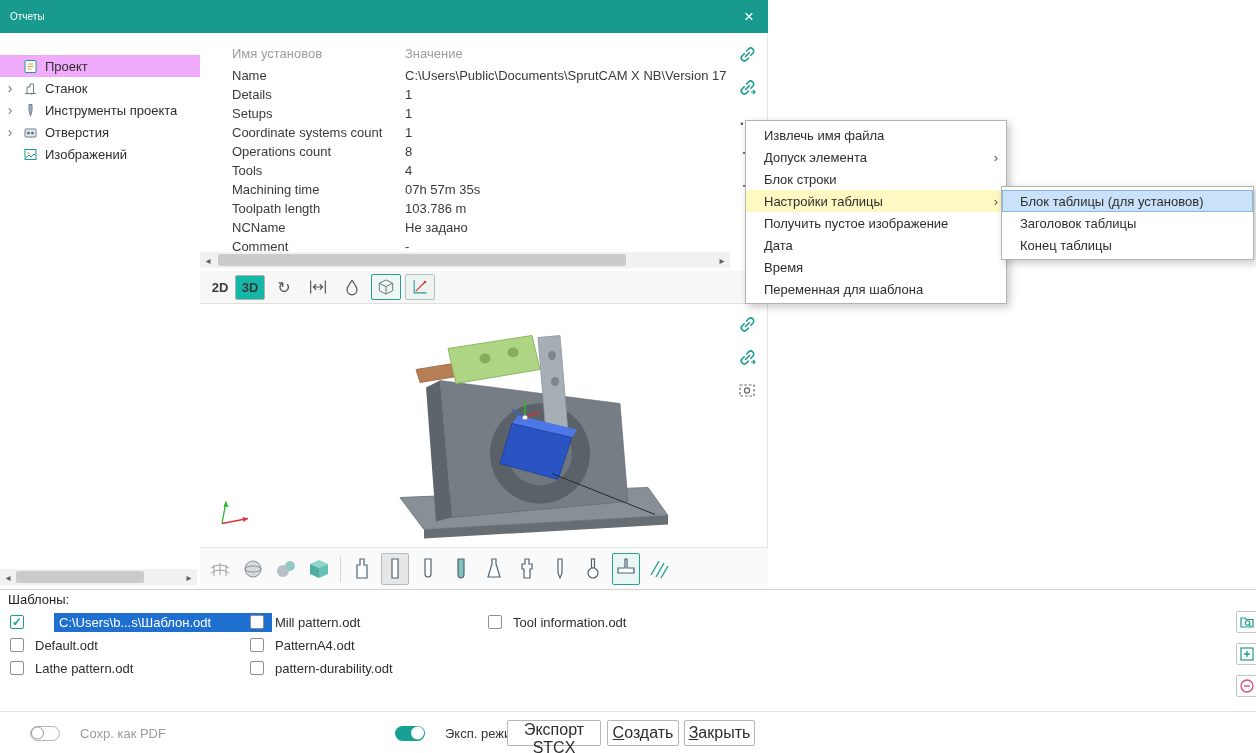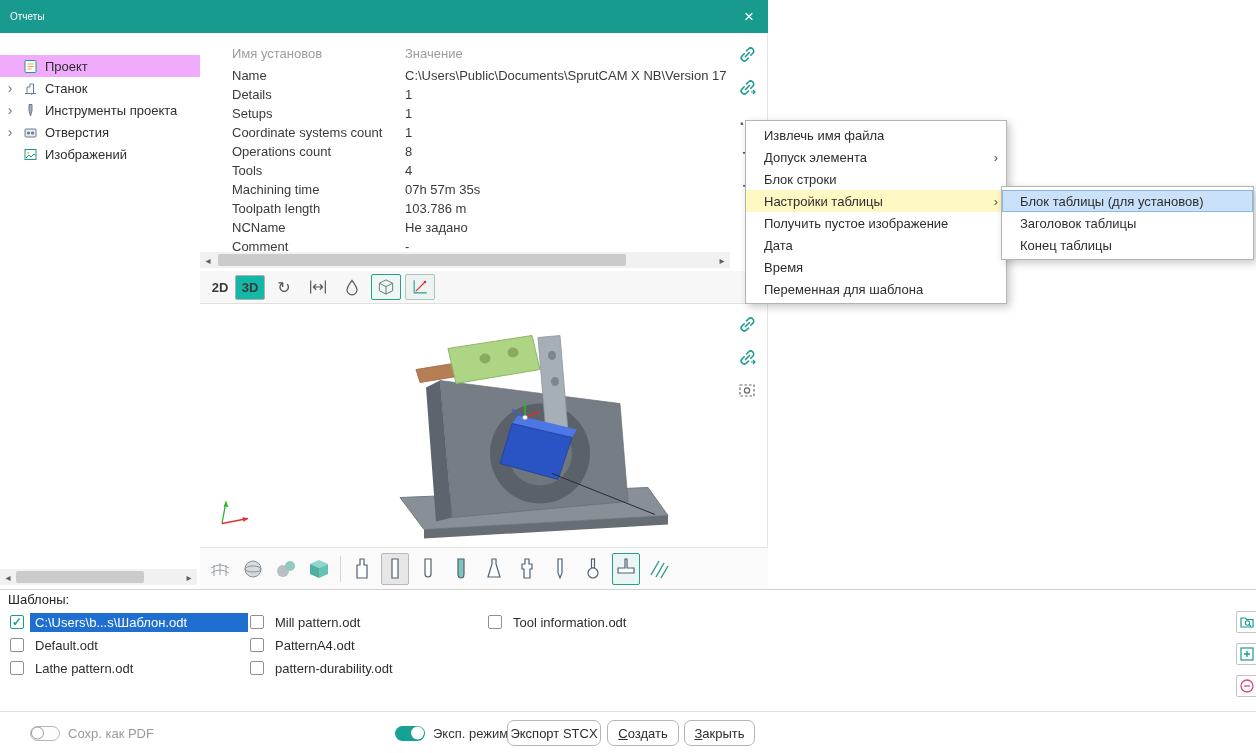--- a/index.html
+++ b/index.html
@@ -77,38 +77,38 @@
   
   .tpl-sep { position:absolute; left:0; top:589px; width:1256px; height:1px; background:#d2d2d2; }
   .tpl-label { position:absolute; left:8px; top:592px; color:#222; }
   .tpl-col { position:absolute; top:611px; }
   .tpl-item { height:22px; display:flex; align-items:center; margin-bottom:1px; }
   .cb { width:14px; height:14px; border:1px solid #8f8f8f; border-radius:2px; background:#fff; flex:none;
         display:flex; align-items:center; justify-content:center; margin-right:6px; }
   .cb.checked { border-color:#1a9b8f; }
   .cbmark { color:#1a9b8f; font-size:12px; font-weight:bold; line-height:1; }
   .tpl-name { padding:2px 5px; color:#2d2d2d; white-space:nowrap; }
-  .tpl-name.sel { background:#1f6fd0; color:#fff; width:218px; }
+  .tpl-name.sel { background:#1f6fd0; color:#fff; width:218px;margin-left:24px; }
   .tpl-btn { position:absolute; left:1236px; width:22px; height:22px; border:1px solid #c4c4c4; border-radius:2px;
              background:#fff; display:flex; align-items:center; justify-content:center; }
 
   
   .footer { position:absolute; left:0; top:711px; width:1256px; height:42px; background:#fff;
             border-top:1px solid #e0e0e0; }
-  .fitem { position:absolute; top:0; height:42px; display:flex; align-items:center; gap:8px; }
+  .fitem { position:absolute; top:0; height:42px; display:flex; align-items:center; gap:20px; }
   .toggle { width:30px; height:15px; border-radius:8px; position:relative; flex:none; }
   .toggle.off { background:#fdfdfd; border:1px solid #b5b5b5; }
   .toggle.on { background:#17a094; }
   .knob { position:absolute; top:50%; transform:translateY(-50%); width:13px; height:13px; border-radius:50%; background:#fff; }
   .toggle.off .knob { left:0; border:1px solid #9a9a9a; }
   .toggle.on .knob { right:1px; }
   .tlab-gray { color:#9b9b9b; }
   .tlab-dark { color:#333; }
-  .btn { position:absolute; top:8px; height:26px; background:#fff; border:1px solid #b5b5b5; border-radius:7px;
-         font-family:"Liberation Sans", sans-serif; font-size:13px; color:#2d2d2d; }
+  .btn { position:absolute; top:8px; height:26px; background:#fff; border:1px solid #b5b5b5; border-radius:2px;
+         font-family:"Liberation Sans", sans-serif; font-size:16px; color:#2d2d2d; }
   .btn.accel::first-letter { text-decoration:underline; }
 
   svg { display:block; }
 </style>
 </head>
 <body>
 
 <div class="root">
 
   <div class="titlebar">

